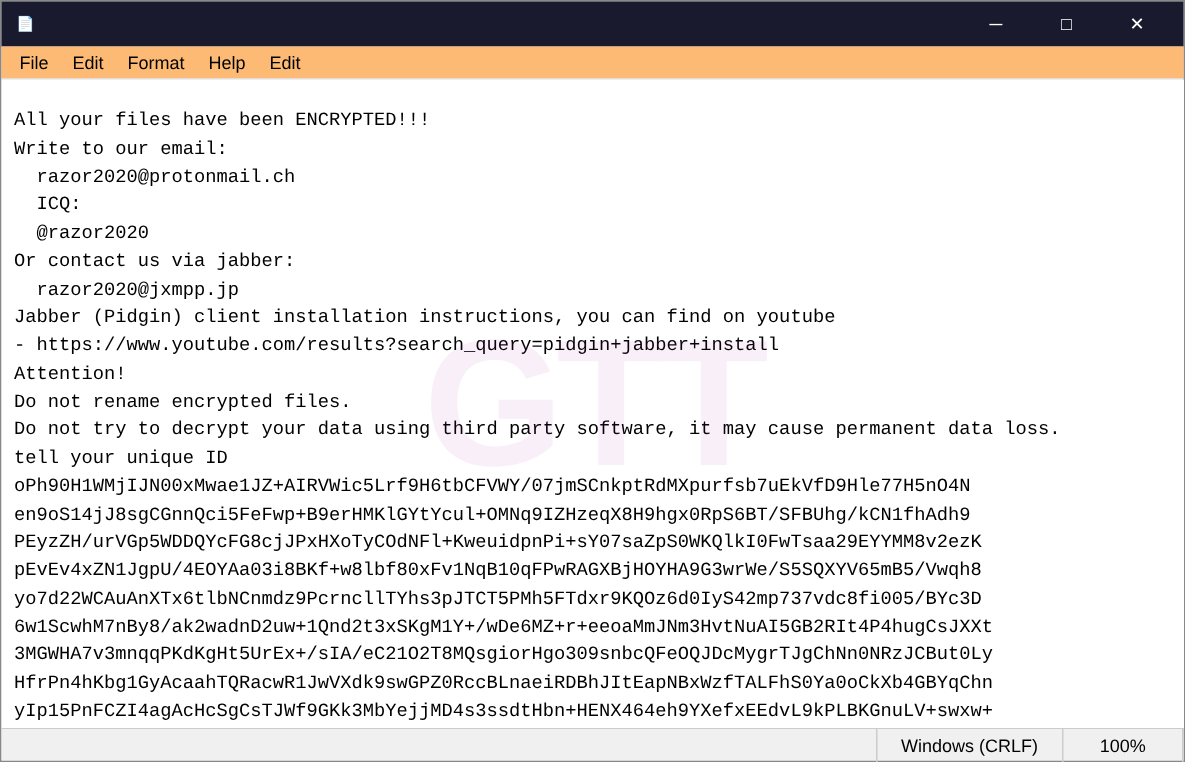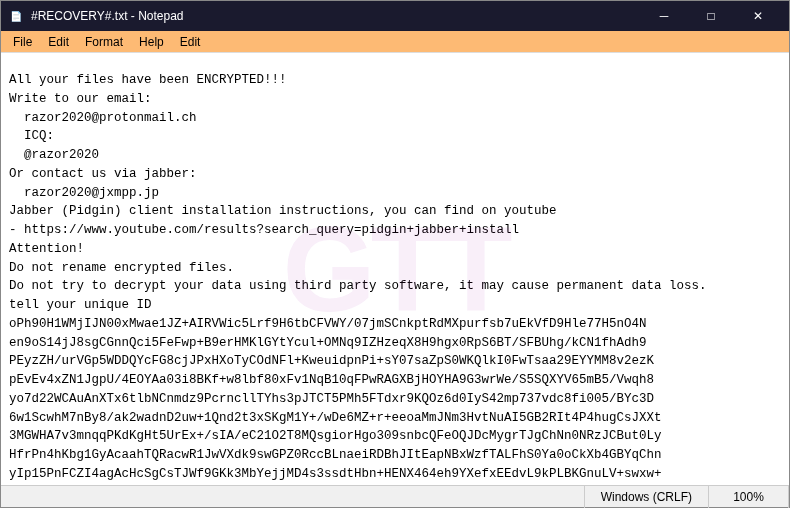--- a/index.html
+++ b/index.html
@@ -149,21 +149,20 @@
     }
   </style>
 </head>
 <body>
 
 <div class="window">
 
   <div class="title-bar">
     <div class="title-bar-left">
       <span class="title-icon">📄</span>
-      <span>#RECOVERY#.txt - Notepad</span>
     </div>
     <div class="title-controls">
       <button class="title-btn">─</button>
       <button class="title-btn">□</button>
       <button class="title-btn close">✕</button>
     </div>
   </div>
 
   <div class="menu-bar">
     <div class="menu-item">File</div>

